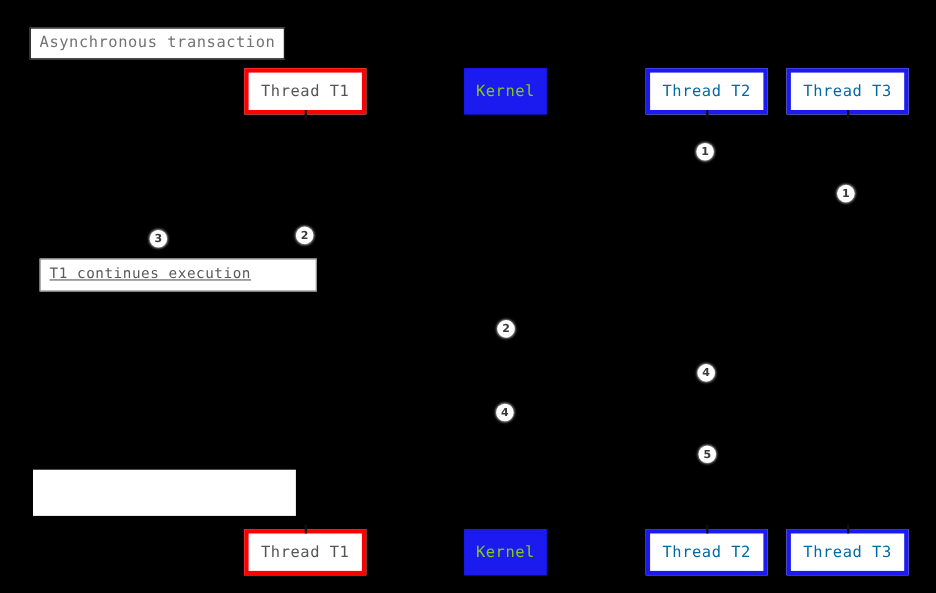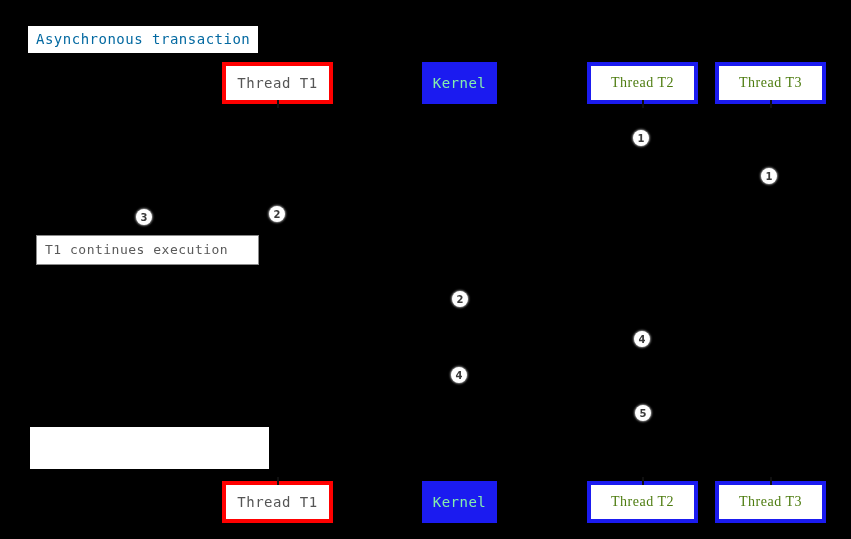--- a/index.html
+++ b/index.html
@@ -14,21 +14,21 @@
     background: #000000;
     overflow: hidden;
     font-family: "DejaVu Sans Mono", "Liberation Mono", monospace;
   }
 
   
   .title-box {
     position: absolute;
     background: #ffffff;
     border: 1px solid #000000;
-    color: #0369a1;
+    color: #737373;
     font-size: 14px;
     line-height: 1;
     letter-spacing: 0.5px;
     padding: 6px 8px 7px 8px;
     white-space: nowrap;
     box-sizing: border-box;
   }
 
   
   .lifeline-box {
@@ -43,27 +43,26 @@
     text-align: center;
   }
   .lifeline-box.red {
     background: #ffffff;
     border: 4px solid #ff0000;
     color: #555555;
   }
   .lifeline-box.blue {
     background: #ffffff;
     border: 4px solid #1b1bf0;
-    color: #4d7c0f;
-    font-family: Liberation Serif, serif;
+    color: #0369a1;
   }
   .lifeline-box.kernel {
     background: #1b1bf0;
     border: 1px solid #1b1bf0;
-    color: #86efac;
+    color: #84cc16;
   }
 
   
   .lifeline-stub {
     position: absolute;
     width: 2px;
     background: #101010;
   }
 
   
@@ -143,21 +142,21 @@
         <span>Thread T2</span>
       </div>
       <div class="lifeline-stub" style="left: 641.5px; top: 477px; height: 8px;"></div>
       <div class="lifeline-box blue" style="left: 715px; top: 481px; width: 111px; height: 42px;">
         <span>Thread T3</span>
       </div>
       <div class="lifeline-stub" style="left: 769.5px; top: 477px; height: 8px;"></div>
     </div>
 
   <div id="notes-layer">
-      <div class="note-box" style="left: 36px; top: 235px; width: 223px; height: 30px;"><span>T1 continues execution</span></div>
+      <div class="note-box" style="left: 36px; top: 235px; width: 252px; height: 30px; text-decoration: underline;"><span>T1 continues execution</span></div>
     </div>
 
   <div id="panels-layer">
       <div class="blank-panel" style="left: 30px; top: 427px; width: 239px; height: 42px;"></div>
     </div>
 
   <div id="steps-layer">
       <div class="step-badge" style="left: 633px; top: 130px;">1</div>
       <div class="step-badge" style="left: 761px; top: 168px;">1</div>
       <div class="step-badge" style="left: 136px; top: 209px;">3</div>

